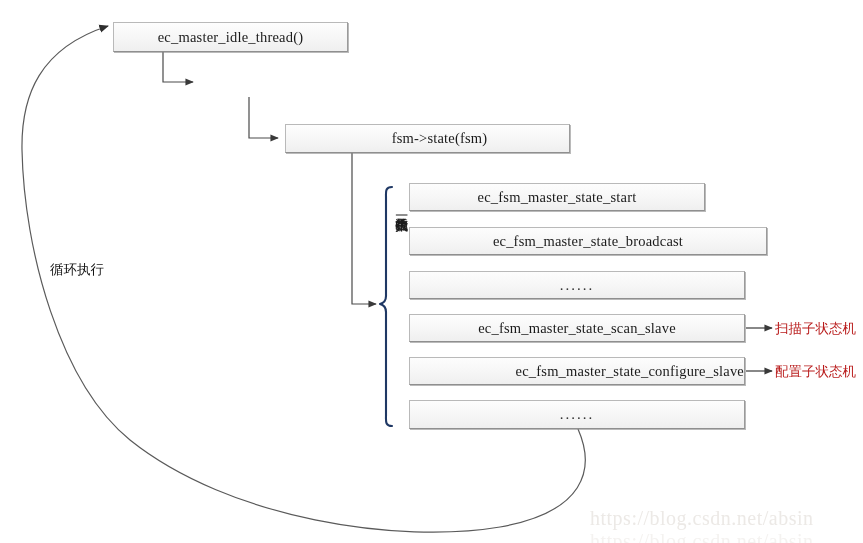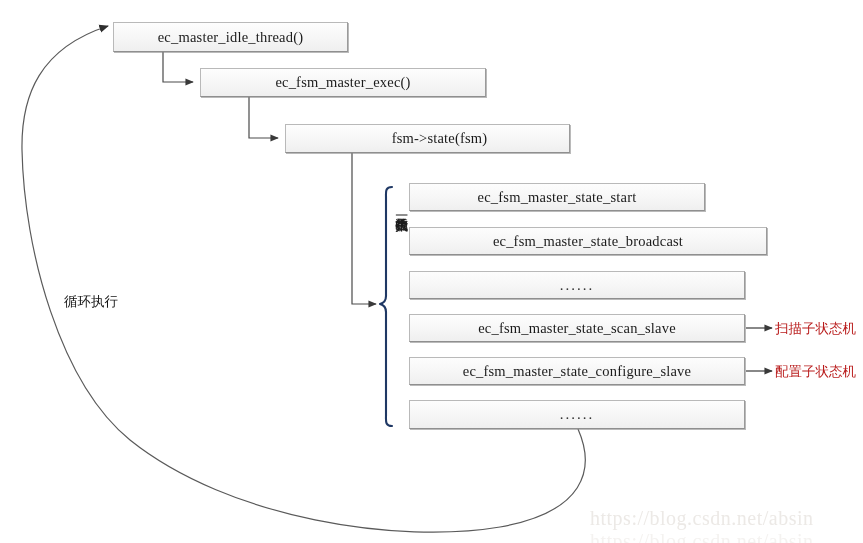--- a/index.html
+++ b/index.html
@@ -139,23 +139,20 @@
                C 400 544, 230 520, 130 440
                C 60 383, 24 250, 22 150
                C 21 95, 40 48, 108 26" fill="none" stroke="#5a5a5a" stroke-width="1.2" marker-end="url(#arrowLoop)"></path>
     </g>
   </svg>
 
   <div class="node" style="left:113px; top:22px; width:235px; height:30px;">
     <span class="node-label">ec_master_idle_thread()</span>
   </div>
 
-  <div class="node" style="left:200px; top:68px; width:286px; height:29px;">
-    <span class="node-label">ec_fsm_master_exec()</span>
-  </div>
 
   <div class="node" style="left:285px; top:124px; width:285px; height:29px;padding-left:24px;">
     <span class="node-label">fsm-&gt;state(fsm)</span>
   </div>
 
   <div class="vert-cn" style="left:393px; top:208px;">执行其中一个函数</div>
 
   <div class="node" style="left:409px; top:183px; width:296px; height:28px;">
     <span class="node-label">ec_fsm_master_state_start</span>
   </div>
@@ -165,30 +162,30 @@
   </div>
 
   <div class="node" style="left:409px; top:271px; width:336px; height:28px;">
     <span class="node-label dots">......</span>
   </div>
 
   <div class="node" style="left:409px; top:314px; width:336px; height:28px;">
     <span class="node-label">ec_fsm_master_state_scan_slave</span>
   </div>
 
-  <div class="node" style="left:409px; top:357px; width:336px; height:28px;">
+  <div class="node" style="left:409px; top:357px; width:336px; height:28px;justify-content:flex-end;">
     <span class="node-label">ec_fsm_master_state_configure_slave</span>
   </div>
 
   <div class="node" style="left:409px; top:400px; width:336px; height:29px;">
     <span class="node-label dots">......</span>
   </div>
 
   <div class="cn-label" style="left:775px; top:320px;">扫描子状态机</div>
 
   <div class="cn-label" style="left:775px; top:363px;font-family:Liberation Mono, monospace;">配置子状态机</div>
 
-  <div class="loop-label" style="left:50px; top:293px;margin-left:14px;">循环执行</div>
+  <div class="loop-label" style="left:50px; top:261px;">循环执行</div>
 
   <div class="watermark" style="left:590px; top:507px;">https://blog.csdn.net/absin</div>
   <div class="watermark faint" style="left:590px; top:530px;">https://blog.csdn.net/absin</div>
 
 </div>
 
 </body></html>

